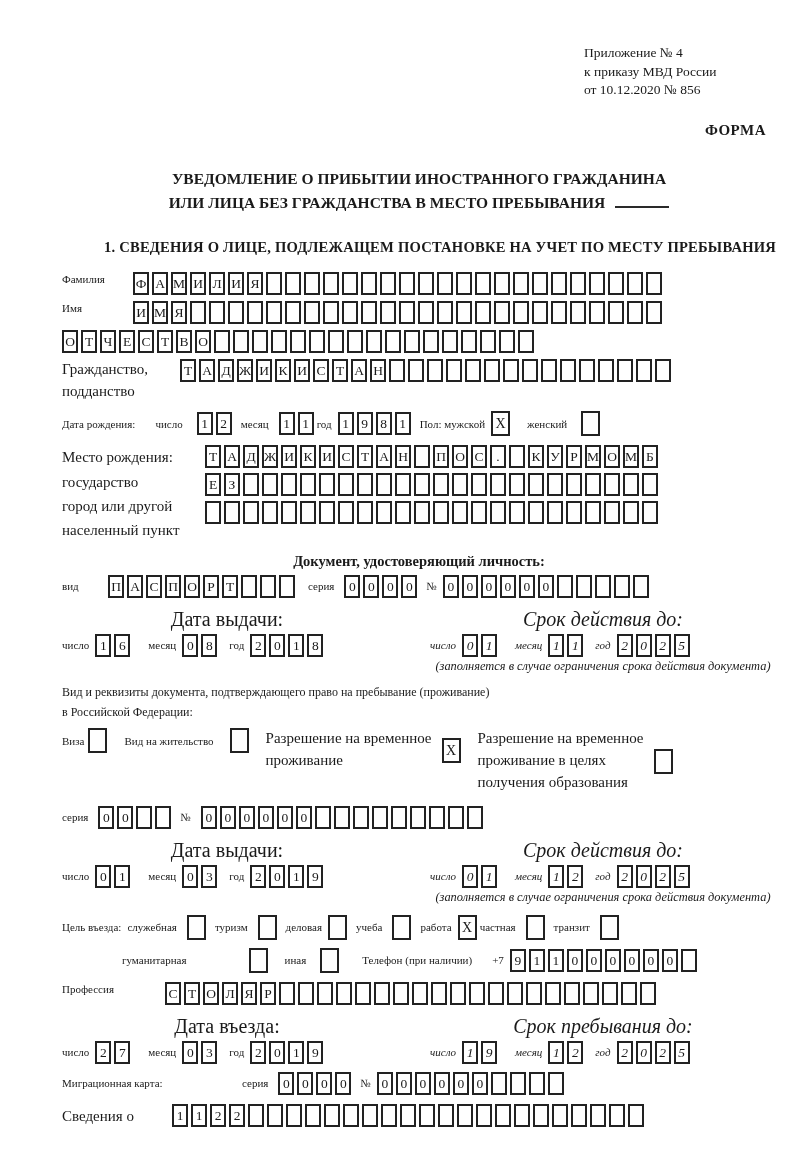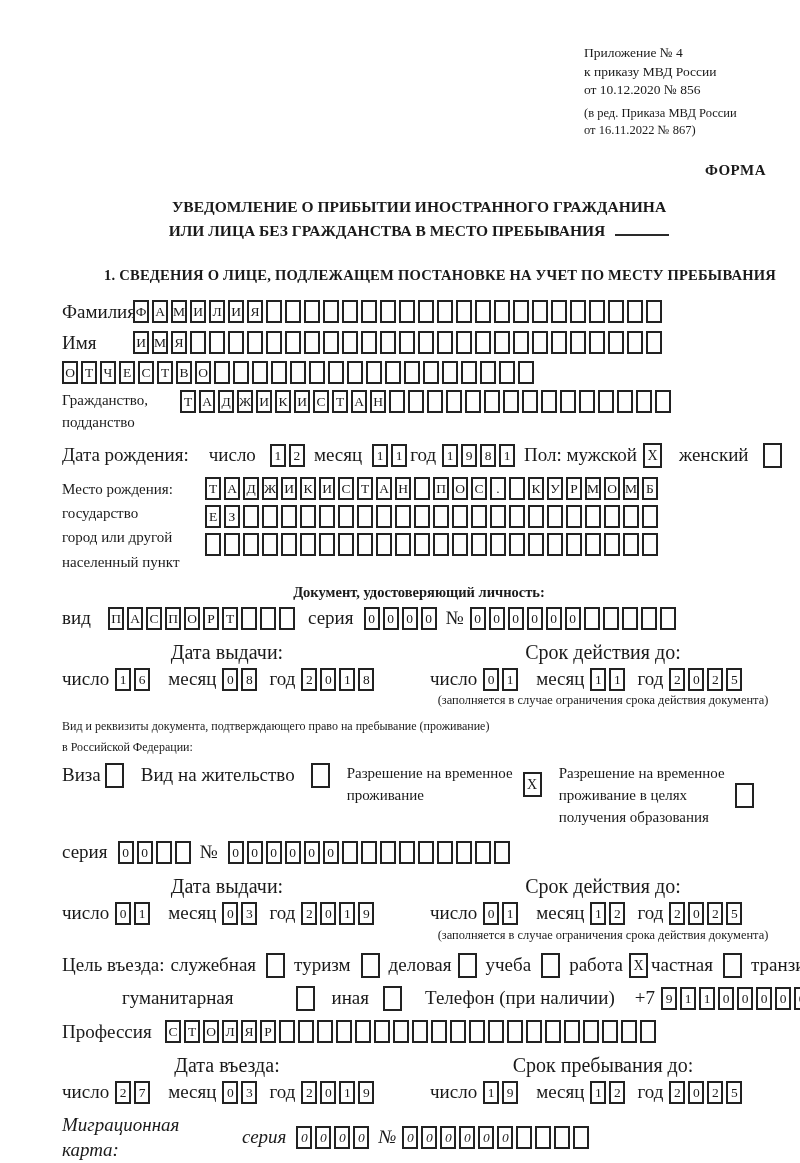--- a/index.html
+++ b/index.html
@@ -10,49 +10,49 @@
     color:#1a1a1a;
   }
   .page { padding:44px 24px 0 62px; }
 
   
   .hdr-block { margin-left:auto; width:192px; font-size:13.5px; line-height:1.38; }
   .hdr-block .amend { font-size:12.5px; margin-top:5px; line-height:1.4; }
   .form-label { text-align:right; font-weight:bold; font-size:15px; margin-top:22px; padding-right:10px; letter-spacing:.5px; }
 
   
-  .title { text-align:center; font-weight:bold; font-size:15.5px; line-height:1.55; margin-top:16px; }
+  .title { text-align:center; font-weight:bold; font-size:15.5px; line-height:1.55; margin-top:28px; }
   .blank-line { display:inline-block; width:54px; border-bottom:2px solid #2a2a2a; height:14px; margin-left:10px; }
 
   .sec-heading { font-weight:bold; font-size:14.6px; margin-top:24px; letter-spacing:.2px;text-align:right; }
 
   
   .row { display:flex; align-items:flex-start; margin-top:6px; }
-  .lbl { font-size:19px; line-height:1.3; flex:none; }
+  .lbl { font-size:11px; line-height:1.3; flex:none; }
   .lbl-col { flex:none; font-size:15px; line-height:1.45; }
   .boxes { display:flex; flex:none; }
   .boxcol .boxes { margin-bottom:5px; }
 
   
   .bx {
     flex:none; display:inline-block;
     width:16px; height:23px; margin-right:3px;
     border:2px solid #222; background:#fff;
     font-size:13.5px; line-height:20px; text-align:center;
   }
   .cb { width:19px; height:25px; line-height:22px; font-size:14px; }
 
   
   .g6  { margin-left:6px; }  .g10 { margin-left:10px; }
   .g14 { margin-left:14px; } .g20 { margin-left:20px; }
 
   
   .date-pair { display:flex; margin-top:10px; }
   .date-col-l { flex:none; width:330px; }
-  .date-col-r { flex:1; padding-left:38px; }
+  .date-col-r { flex:1; padding-left:38px;font-style:italic; }
   .date-head { text-align:center; font-size:20px; margin-bottom:3px; }
   .date-fields { display:flex; align-items:center; }
   .date-fields .lbl { margin-right:6px; }
   .date-fields .boxes { margin-right:9px; }
   .note { font-size:12.4px; text-align:center; margin-top:2px; }
 
   .center-bold { text-align:center; font-weight:bold; font-size:14.5px; margin-top:10px; }
   .para { font-size:12px; line-height:1.7; margin-top:8px; }
 
   
@@ -62,24 +62,20 @@
 </style>
 </head>
 <body>
 
 <div class="page">
 
   <div class="hdr-block">
     <div>Приложение № 4</div>
     <div>к приказу МВД России</div>
     <div>от 10.12.2020 № 856</div>
-    <div class="amend">
-      <div>(в ред. Приказа МВД России</div>
-      <div>от 16.11.2022 № 867)</div>
-    </div>
   </div>
 
   <div class="form-label">ФОРМА</div>
 
   <div class="title">
     <div>УВЕДОМЛЕНИЕ О ПРИБЫТИИ ИНОСТРАННОГО ГРАЖДАНИНА</div>
     <div><span>ИЛИ ЛИЦА БЕЗ ГРАЖДАНСТВА В МЕСТО ПРЕБЫВАНИЯ</span><span class="blank-line"></span></div>
   </div>
 
   <div class="sec-heading">1. СВЕДЕНИЯ О ЛИЦЕ, ПОДЛЕЖАЩЕМ ПОСТАНОВКЕ НА УЧЕТ ПО МЕСТУ ПРЕБЫВАНИЯ</div>
@@ -654,21 +650,21 @@
         <span class="boxes">
             <span class="bx">2</span>
             <span class="bx">0</span>
             <span class="bx">2</span>
             <span class="bx">5</span>
           </span>
       </div>
     </div>
   </div>
 
-  <div class="row" style="margin-top:8px; align-items:center;font-style:italic;">
+  <div class="row" style="margin-top:8px; align-items:center;">
     <span class="lbl" style="width:160px;">Миграционная карта:</span>
     <span class="lbl g20">серия</span>
     <span class="boxes g10">
         <span class="bx">0</span>
         <span class="bx">0</span>
         <span class="bx">0</span>
         <span class="bx">0</span>
       </span>
     <span class="lbl g6">№</span>
     <span class="boxes g6">

